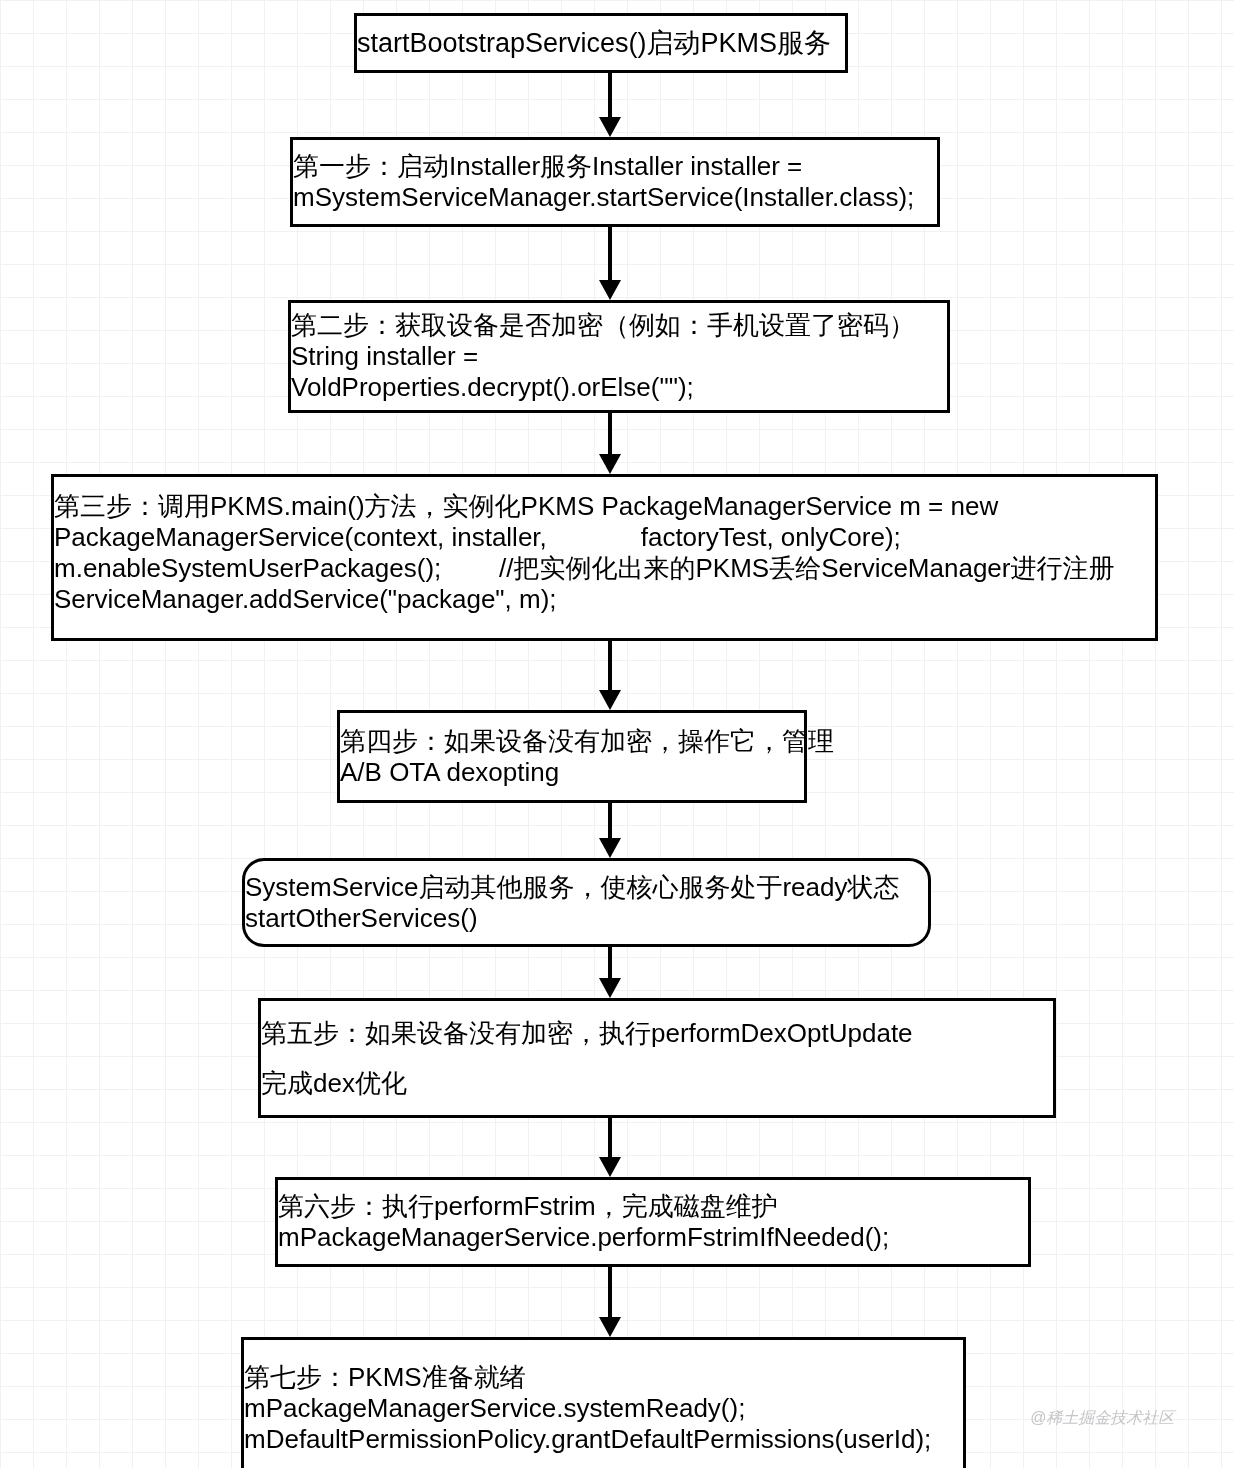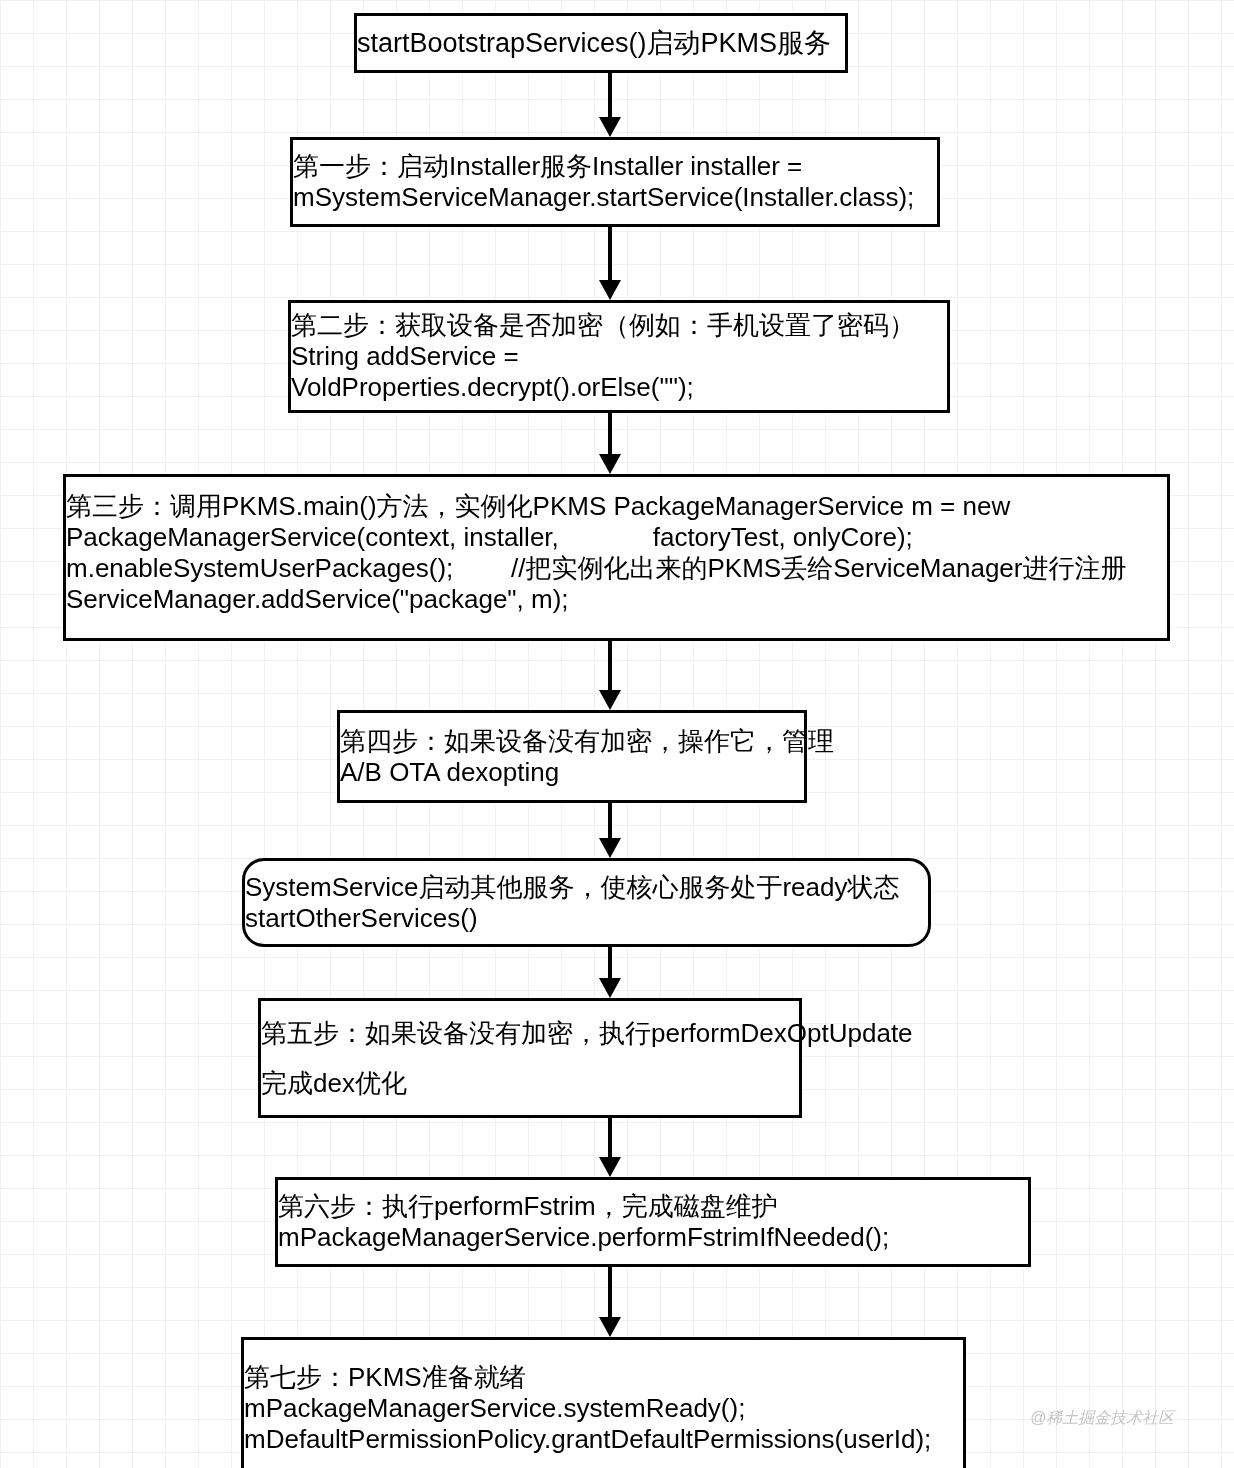--- a/index.html
+++ b/index.html
@@ -26,24 +26,24 @@
     align-items:flex-start;
     justify-content:center;
     text-align:center;
     font-size:26px;
     line-height:31px;
   }
   .node .ln{white-space:pre;}
   #b1{left:354px;top:13px;width:494px;height:60px;font-size:27px;}
   #b2{left:290px;top:137px;width:650px;height:90px;}
   #b3{left:288px;top:300px;width:662px;height:113px;}
-  #b4{left:63px;top:474px;width:1107px;height:167px;justify-content:flex-start;padding-top:14px;}
+  #b4{left:51px;top:474px;width:1107px;height:167px;justify-content:flex-start;padding-top:14px;}
   #b5{left:337px;top:710px;width:470px;height:93px;}
   #b6{left:242px;top:858px;width:689px;height:89px;border-radius:22px;}
-  #b7{left:258px;top:998px;width:544px;height:120px;gap:19px;}
+  #b7{left:258px;top:998px;width:798px;height:120px;gap:19px;}
   #b8{left:275px;top:1177px;width:756px;height:90px;}
   #b9{left:241px;top:1337px;width:725px;height:142px;}
   .arrow{
     position:absolute;
     left:599px;
     width:22px;
     display:flex;
     flex-direction:column;
     align-items:center;
   }
@@ -91,21 +91,21 @@
     <div class="ln">mSystemServiceManager.startService(Installer.class);</div>
   </div>
 
   <div class="arrow" id="a2">
     <div class="stem"></div>
     <div class="head"></div>
   </div>
 
   <div class="node" id="b3">
     <div class="ln">第二步：获取设备是否加密（例如：手机设置了密码）</div>
-    <div class="ln">String addService =</div>
+    <div class="ln">String installer =</div>
     <div class="ln">VoldProperties.decrypt().orElse("");</div>
   </div>
 
   <div class="arrow" id="a3">
     <div class="stem"></div>
     <div class="head"></div>
   </div>
 
   <div class="node" id="b4">
     <div class="ln">第三步：调用PKMS.main()方法，实例化PKMS PackageManagerService m = new</div>

